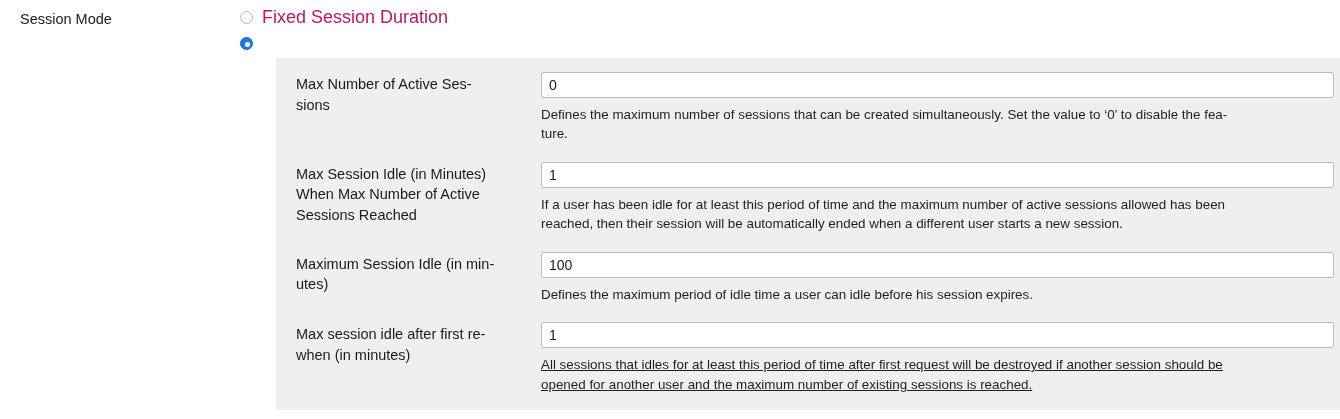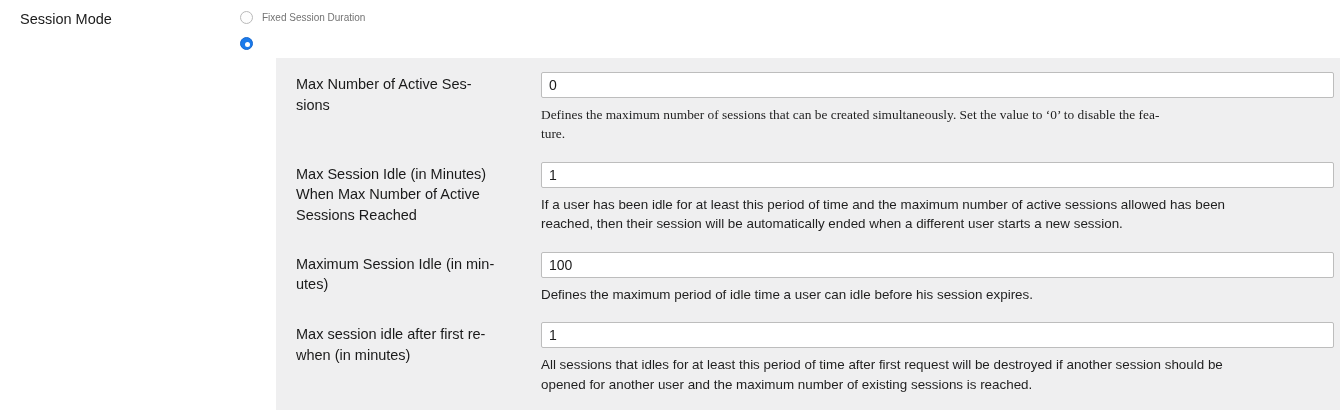--- a/index.html
+++ b/index.html
@@ -60,22 +60,22 @@
     content: "";
     position: absolute;
     left: 4px;
     top: 4px;
     width: 5px;
     height: 5px;
     border-radius: 50%;
     background: #ffffff;
   }
   .radio-label {
-    font-size: 10px;
-    color: #737373;
+    font-size: 18px;
+    color: #be185d;
     white-space: nowrap;
   }
   
   .settings-panel {
     position: absolute;
     left: 260px;
     top: 58px;
     width: 1080px;
     background: #efeff0;
     padding: 14px 22px 16px 20px;
@@ -138,21 +138,21 @@
     </div>
   </div>
 
   <div class="settings-panel">
 
     <div class="setting-row">
       <div class="setting-label" style="white-space: pre-line;">Max Number of Active Ses-
 sions</div>
       <div class="setting-right">
         <input class="text-input" type="text" value="0" style="">
-        <div class="helper" style="white-space: pre-line; font-family: Liberation Serif, serif;">Defines the maximum number of sessions that can be created simultaneously. Set the value to ‘0’ to disable the fea-
+        <div class="helper" style="white-space: pre-line;">Defines the maximum number of sessions that can be created simultaneously. Set the value to ‘0’ to disable the fea-
 ture.</div>
       </div>
     </div>
 
     <div class="setting-row">
       <div class="setting-label" style="white-space: pre-line;">Max Session Idle (in Minutes)
 When Max Number of Active
 Sessions Reached</div>
       <div class="setting-right">
         <input class="text-input" type="text" value="1" style="">
@@ -168,19 +168,19 @@
         <input class="text-input" type="text" value="100" style="">
         <div class="helper" style="white-space: pre-line;">Defines the maximum period of idle time a user can idle before his session expires.</div>
       </div>
     </div>
 
     <div class="setting-row">
       <div class="setting-label" style="white-space: pre-line;">Max session idle after first re-
 when (in minutes)</div>
       <div class="setting-right">
         <input class="text-input" type="text" value="1" style="">
-        <div class="helper" style="white-space: pre-line;">All sessions that idles for at least this period of time after first request will be destroyed if another session should be
+        <div class="helper" style="white-space: pre-line; text-decoration: underline;">All sessions that idles for at least this period of time after first request will be destroyed if another session should be
 opened for another user and the maximum number of existing sessions is reached.</div>
       </div>
     </div>
 
   </div>
 </div>
 
 </body></html>

